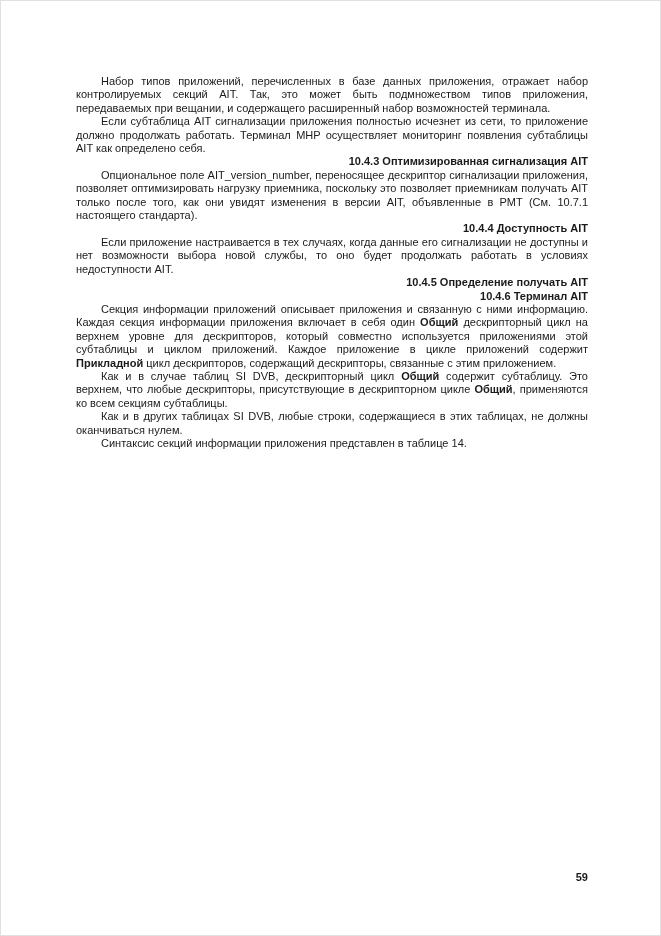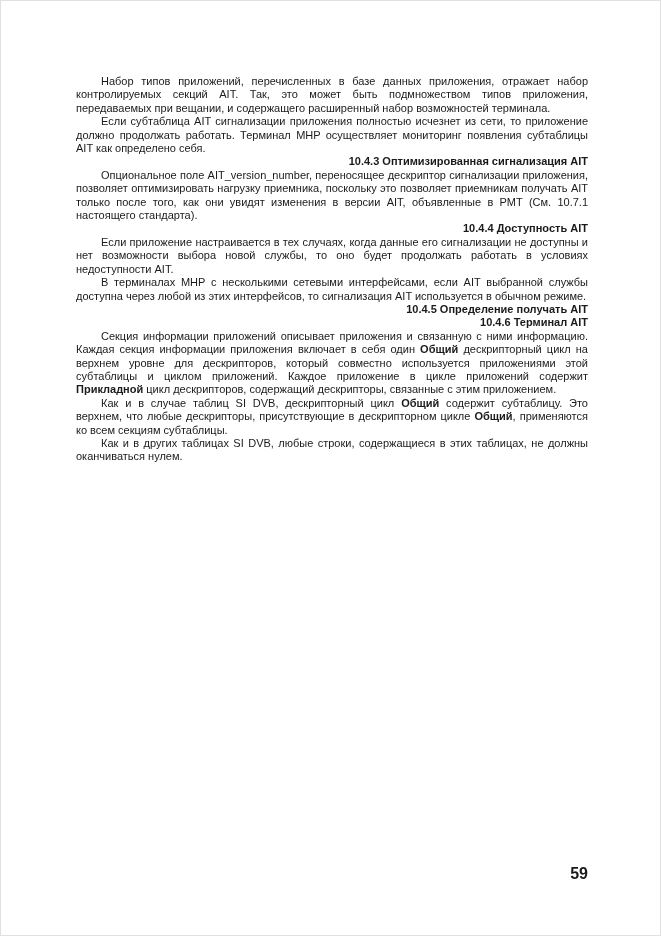--- a/index.html
+++ b/index.html
@@ -46,40 +46,40 @@
   }
   .doc-body .bold {
     font-weight: bold;
   }
   .doc-footer {
     position: absolute;
     bottom: 52px;
     left: 75px;
     right: 72px;
     text-align: right;
-    font-size: 16px;
+    font-size: 11px;
     font-weight: bold;
   }
 </style>
 </head>
 <body>
 
 <div class="page">
 
   <div class="doc-body" id="paragraphs-container">
       <p class="para"><span>Набор типов приложений, перечисленных в базе данных приложения, отражает набор контролируемых секций AIT. Так, это может быть подмножеством типов приложения, передаваемых при вещании, и содержащего расширенный набор возможностей терминала.</span></p>
       <p class="para"><span>Если субтаблица AIT сигнализации приложения полностью исчезнет из сети, то приложение должно продолжать работать. Терминал MHP осуществляет мониторинг появления субтаблицы AIT как определено себя.</span></p>
       <p class="heading"><span class="bold">10.4.3 Оптимизированная сигнализация AIT</span></p>
       <p class="para"><span>Опциональное поле AIT_version_number, переносящее дескриптор сигнализации приложения, позволяет оптимизировать нагрузку приемника, поскольку это позволяет приемникам получать AIT только после того, как они увидят изменения в версии AIT, объявленные в РМТ (См. 10.7.1 настоящего стандарта).</span></p>
       <p class="heading"><span class="bold">10.4.4 Доступность AIT</span></p>
       <p class="para"><span>Если приложение настраивается в тех случаях, когда данные его сигнализации не доступны и нет возможности выбора новой службы, то оно будет продолжать работать в условиях недоступности AIT.</span></p>
-      <p class="para"><span>В терминалах MHP с несколькими сетевыми интерфейсами, если AIT выбранной службы доступна через любой из этих интерфейсов, то сигнализация AIT используется в обычном режиме.</span></p>
       <p class="heading"><span class="bold">10.4.5 Определение получать AIT</span></p>
       <p class="heading"><span class="bold">10.4.6 Терминал AIT</span></p>
       <p class="para"><span>Секция информации приложений описывает приложения и связанную с ними информацию. Каждая секция информации приложения включает в себя один </span><span class="bold">Общий</span><span> дескрипторный цикл на верхнем уровне для дескрипторов, который совместно используется приложениями этой субтаблицы и циклом приложений. Каждое приложение в цикле приложений содержит </span><span class="bold">Прикладной</span><span> цикл дескрипторов, содержащий дескрипторы, связанные с этим приложением.</span></p>
       <p class="para"><span>Как и в случае таблиц SI DVB, дескрипторный цикл </span><span class="bold">Общий</span><span> содержит субтаблицу. Это верхнем, что любые дескрипторы, присутствующие в дескрипторном цикле </span><span class="bold">Общий</span><span>, применяются ко всем секциям субтаблицы.</span></p>
       <p class="para"><span>Как и в других таблицах SI DVB, любые строки, содержащиеся в этих таблицах, не должны оканчиваться нулем.</span></p>
+      <p class="para"><span>Синтаксис секций информации приложения представлен в таблице 14.</span></p>
     </div>
 
   <div class="doc-footer">
     <span>59</span>
   </div>
 </div>
 
 </body></html>

